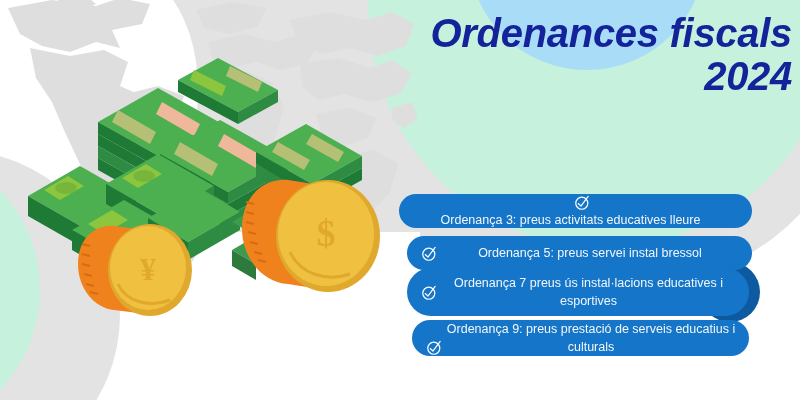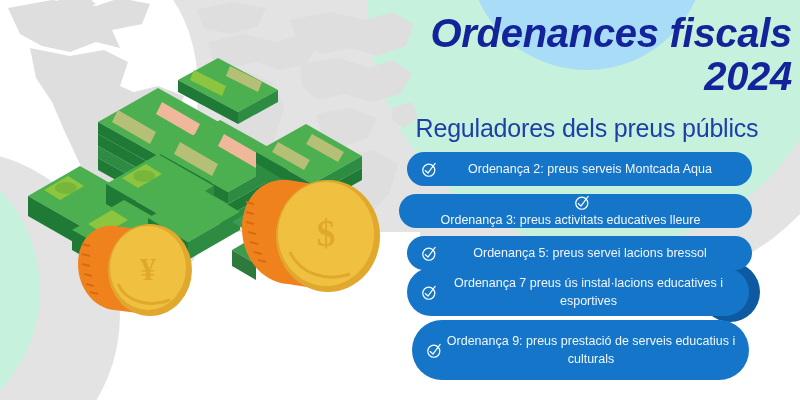--- a/index.html
+++ b/index.html
@@ -149,21 +149,21 @@
     flex: 0 0 auto;
     width: 17px; height: 17px;
     margin-left: 14px;
     display: block;
   }
 
   .pill.p1 { left: 407px; top: 152px; width: 345px; height: 34px; }
   .pill.p2 { left: 399px; top: 194px; width: 353px; height: 34px; flex-direction: column; }
   .pill.p3 { left: 407px; top: 236px; width: 345px; height: 34px; }
   .pill.p4 { left: 407px; top: 268px; width: 342px; height: 48px; justify-content: space-between; }
-  .pill.p5 { left: 412px; top: 320px; width: 337px; height: 60px; }
+  .pill.p5 { left: 412px; top: 320px; width: 337px; height: 36px; align-items: flex-end; }
 </style>
 </head>
 <body>
 
 <div id="poster">
 
   <div class="bg-layer">
     <div class="shape-grey-topleft"></div>
     <div class="shape-white-swoosh"></div>
     <div class="shape-grey-big"></div>
@@ -288,46 +288,38 @@
       <path d="M108 254 C116 272 140 278 160 270" stroke="#e0a92e" stroke-width="3" fill="none"></path>
       <text x="138" y="250" font-family="'Liberation Serif',serif" font-size="32" fill="#e0a92e" text-anchor="middle" font-weight="bold">¥</text>
     </g>
 
   </svg>
 
   <div class="title-block">
     <div class="title-main">Ordenances fiscals</div>
     <div class="title-main">2024</div>
   </div>
-  <div class="subtitle">Reguladores dels preus públics</div>
 
   <div class="pill-list">
 
-    <div class="pill p1">
-      <svg class="check-icon" viewBox="0 0 24 24">
-        <circle cx="11" cy="13" r="8.5" fill="none" stroke="#ffffff" stroke-width="1.7"></circle>
-        <path d="M6 13.5 L9.8 17 L20 3.5" fill="none" stroke="#ffffff" stroke-width="1.7" stroke-linecap="round" stroke-linejoin="round"></path>
-      </svg>
-      <span class="pill-label">Ordenança 2: preus serveis Montcada Aqua</span>
-    </div>
 
     <div class="pill p2">
       <svg class="check-icon" viewBox="0 0 24 24">
         <circle cx="11" cy="13" r="8.5" fill="none" stroke="#ffffff" stroke-width="1.7"></circle>
         <path d="M6 13.5 L9.8 17 L20 3.5" fill="none" stroke="#ffffff" stroke-width="1.7" stroke-linecap="round" stroke-linejoin="round"></path>
       </svg>
       <span class="pill-label">Ordenança 3: preus activitats educatives lleure</span>
     </div>
 
     <div class="pill p3">
       <svg class="check-icon" viewBox="0 0 24 24">
         <circle cx="11" cy="13" r="8.5" fill="none" stroke="#ffffff" stroke-width="1.7"></circle>
         <path d="M6 13.5 L9.8 17 L20 3.5" fill="none" stroke="#ffffff" stroke-width="1.7" stroke-linecap="round" stroke-linejoin="round"></path>
       </svg>
-      <span class="pill-label">Ordenança 5: preus servei lacions bressol</span>
+      <span class="pill-label">Ordenança 5: preus servei instal bressol</span>
     </div>
 
     <div class="pill p4">
       <svg class="check-icon" viewBox="0 0 24 24">
         <circle cx="11" cy="13" r="8.5" fill="none" stroke="#ffffff" stroke-width="1.7"></circle>
         <path d="M6 13.5 L9.8 17 L20 3.5" fill="none" stroke="#ffffff" stroke-width="1.7" stroke-linecap="round" stroke-linejoin="round"></path>
       </svg>
       <span class="pill-label">Ordenança 7 preus ús instal·lacions educatives i esportives</span>
     </div>
 

